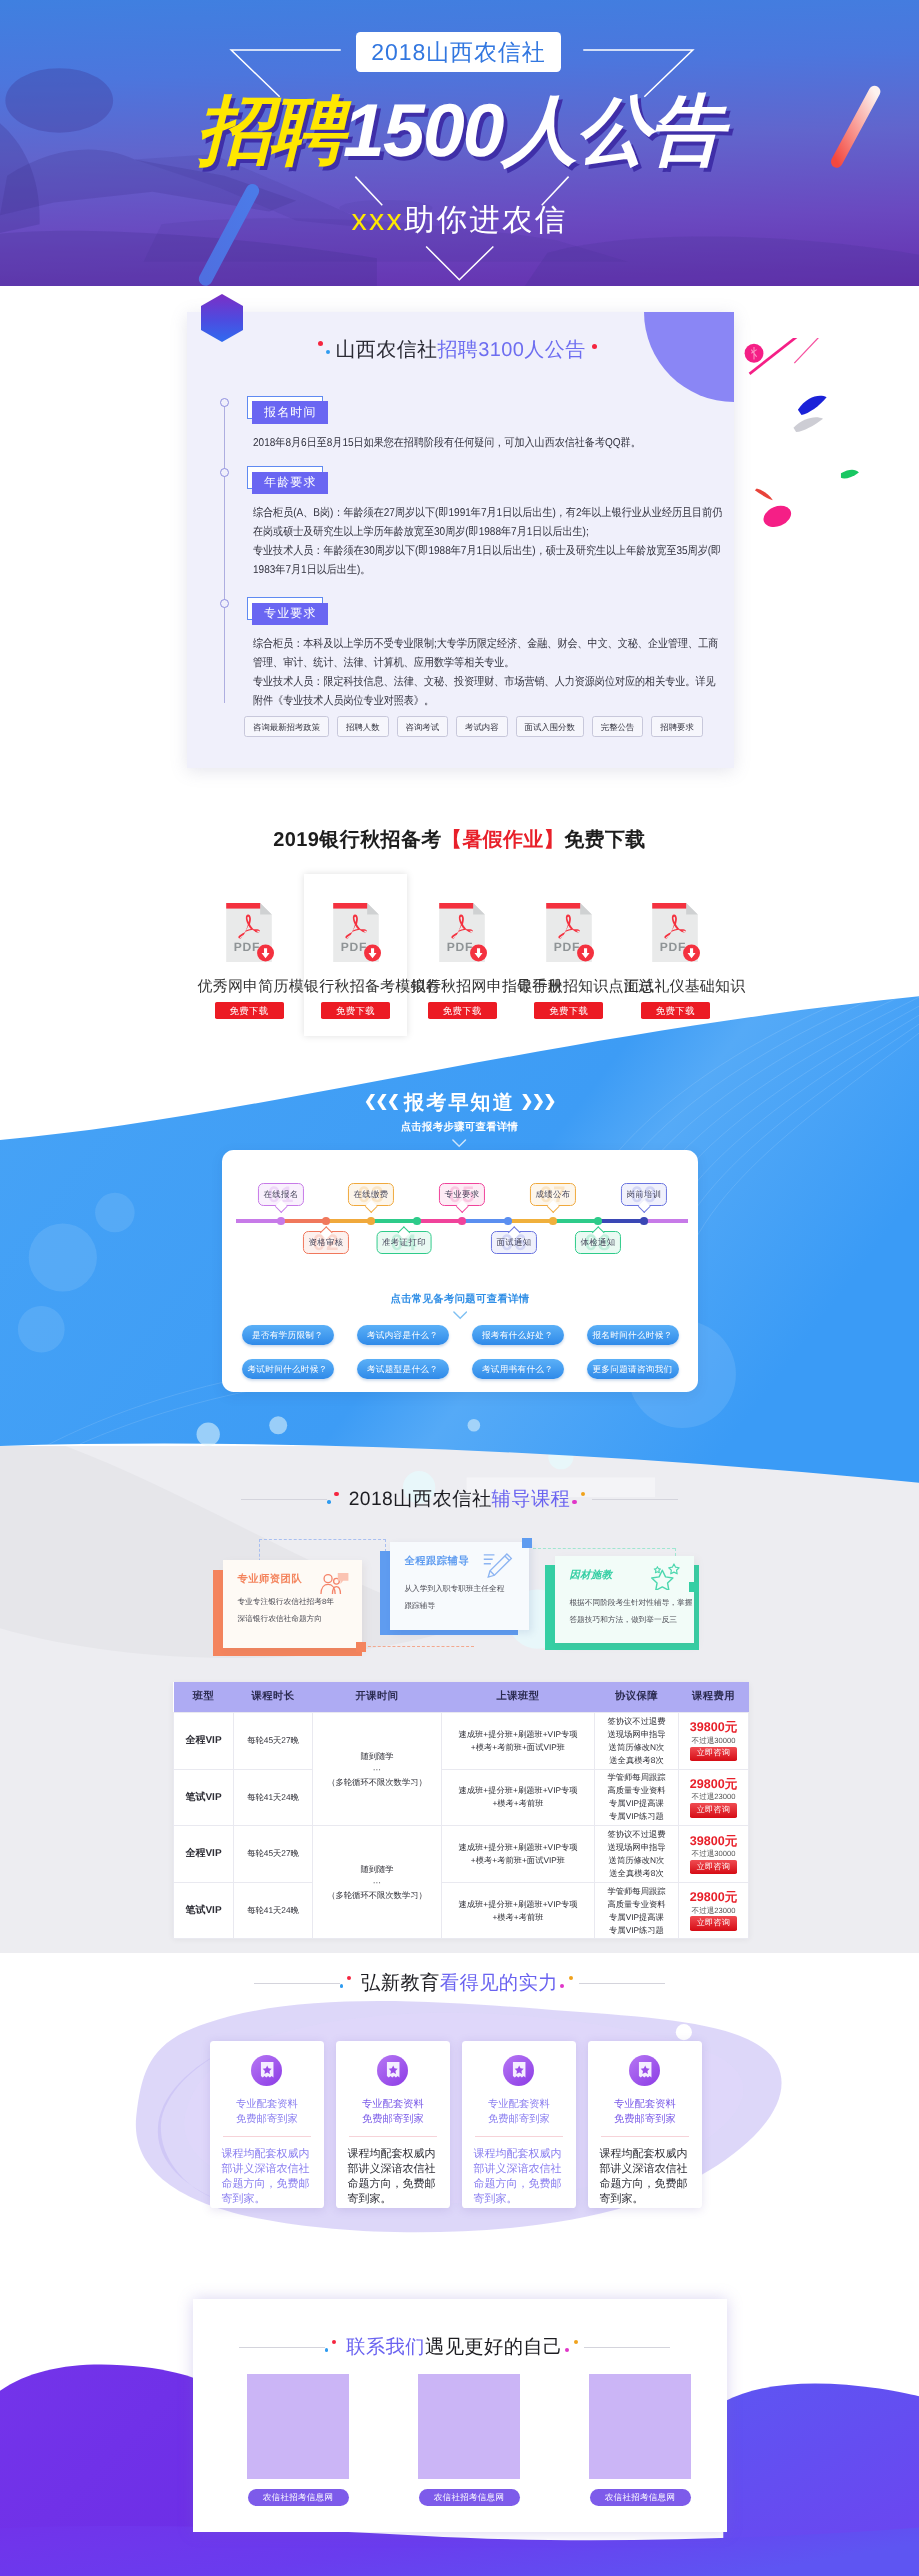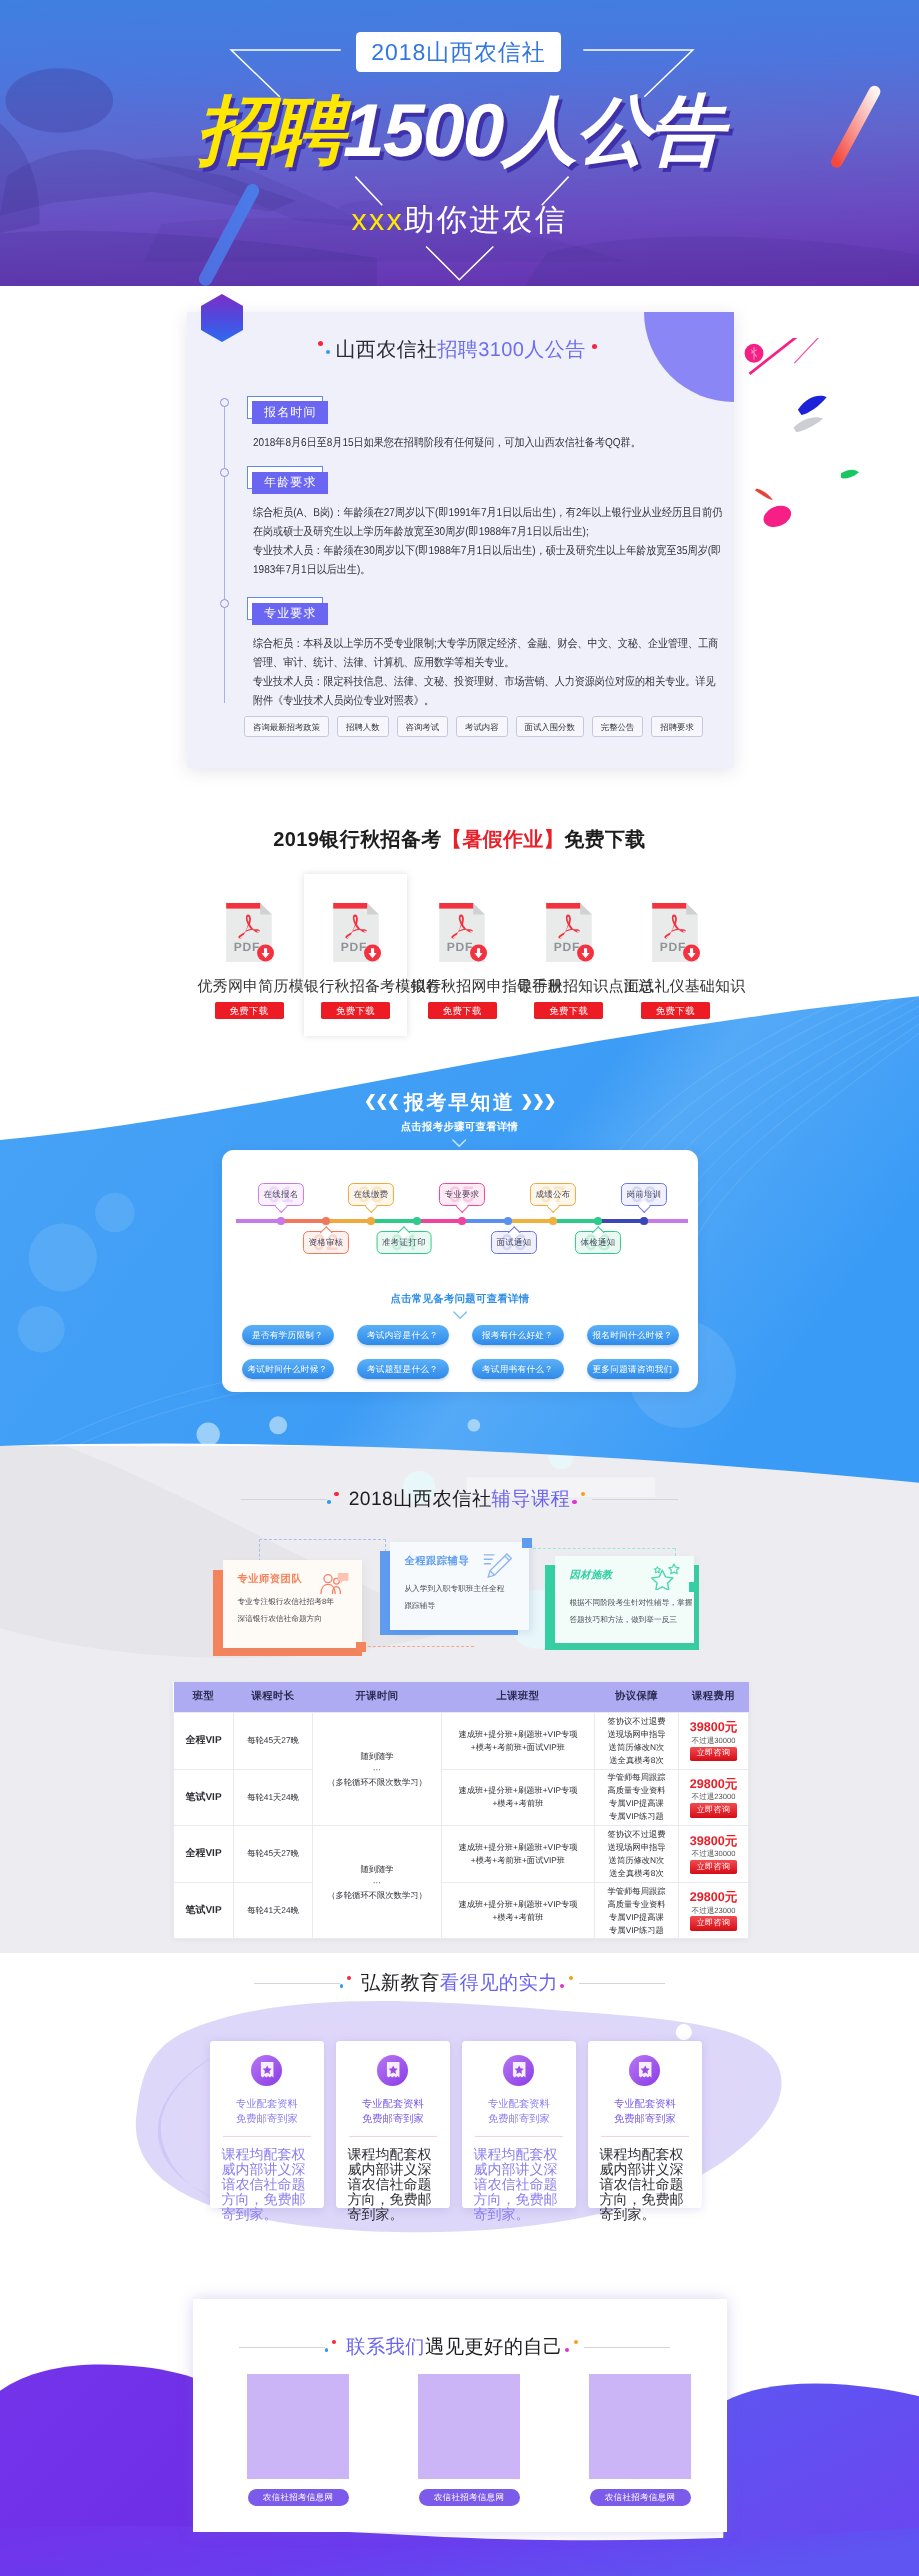--- a/index.html
+++ b/index.html
@@ -154,21 +154,21 @@
 
   
   .str-sec{position:relative;background:#fff;overflow:hidden;height:301px;}
   .str-row{position:absolute;left:-3.6px;top:88px;width:919px;display:flex;justify-content:center;gap:12px;z-index:3;}
   .str-card{width:114px;height:167px;box-sizing:border-box;background:#fff;border-radius:3.6px;
      box-shadow:0 1.8px 10px rgba(90,60,160,.15);padding:14.4px 11.7px 0;text-align:center;}
   .str-ico{width:31px;height:31px;border-radius:50%;margin:0 auto;
      background:linear-gradient(140deg,#b271f2 10%,#8e3fe6 95%);display:flex;align-items:center;justify-content:center;}
   .str-t{margin-top:10.8px;font-size:10.3px;line-height:15.3px;color:#7b5ce8;}
   .str-hr{width:88px;height:0.9px;background:#f6d3d9;margin:8px auto 0;}
-  .str-p{margin-top:10.8px;font-size:14px;line-height:15px;color:#2e2e36;text-align:left;}
+  .str-p{margin-top:10.8px;font-size:11px;line-height:15px;color:#2e2e36;text-align:left;}
   .str-card.tint .str-t,.str-card.tint .str-p{color:#8b7ff0;}
 
   
   .ct-sec{position:relative;background:#fff;overflow:hidden;height:323px;}
   .ct-card{position:absolute;left:193px;top:45px;width:534px;height:233px;box-sizing:border-box;
      background:#fff;box-shadow:0 0 14.4px rgba(120,100,200,.28);z-index:4;}
   .ct-row{display:flex;justify-content:center;gap:69px;padding-left:18px;box-sizing:border-box;}
   .ct-item{text-align:center;}
   .ct-img{width:102px;height:105px;background:#cbb5f6;}
   .ct-btn{display:inline-block;margin-top:10px;background:#7d5bea;color:#fff;font-size:8.5px;

